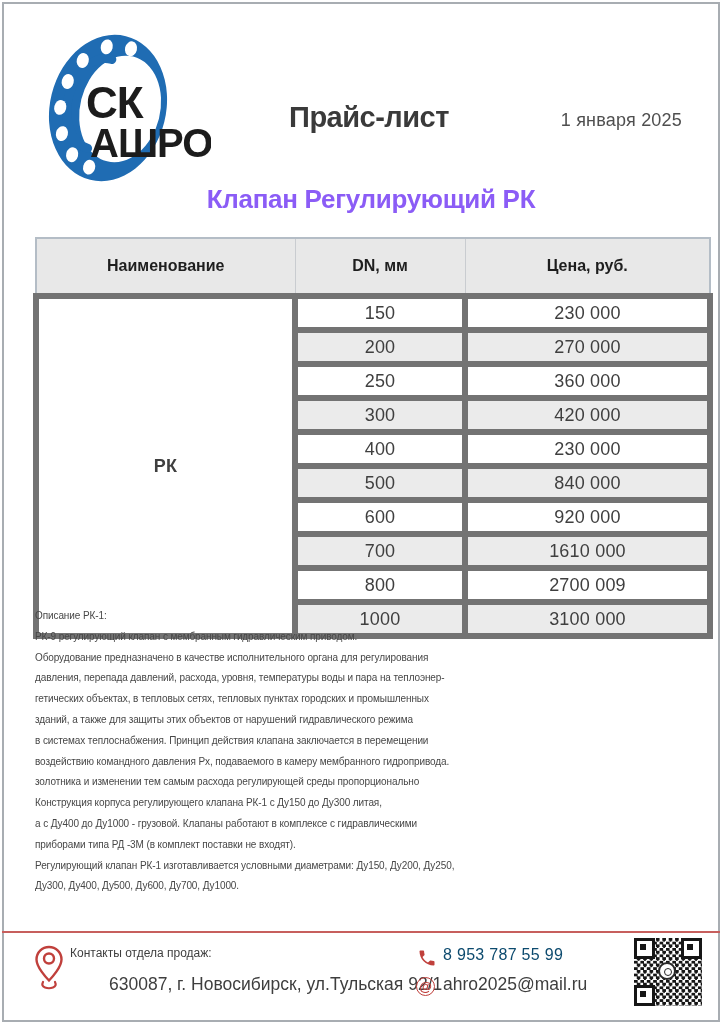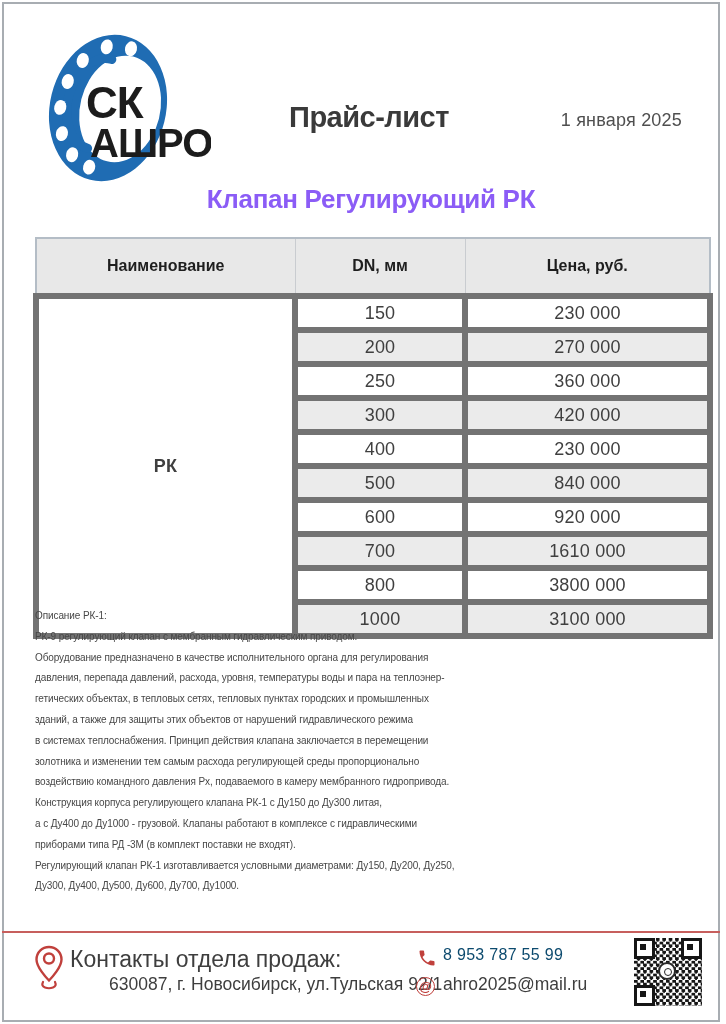--- a/index.html
+++ b/index.html
@@ -49,21 +49,21 @@
   }
   
   .description{
     position:absolute;left:35px;top:606px;width:672px;
     font-size:10px;line-height:20.8px;color:#474747;letter-spacing:-0.1px;
   }
   .description div{white-space:nowrap;}
   
   .footer-line{position:absolute;left:2px;right:6px;top:931px;height:2px;background:#c75f5d;}
   .pin-icon{position:absolute;left:33px;top:944px;}
-  .contacts-label{position:absolute;left:70px;top:946px;font-size:23px;color:#3e3e3e;}
+  .contacts-label{position:absolute;left:70px;top:946px;font-size:12px;color:#3e3e3e;}
   .contacts-address{position:absolute;left:70px;top:974px;font-size:17.5px;color:#3e3e3e;margin-left:39px;}
   .phone-icon{position:absolute;left:417px;top:948px;}
   .phone-text{position:absolute;left:443px;top:946px;font-size:16px;color:#0c4a6e;letter-spacing:0.3px;}
   .email-icon{
     position:absolute;left:416px;top:977px;width:17px;height:17px;border:1.8px solid #c0403c;
     border-radius:50%;color:#c0403c;font-size:13px;font-weight:700;line-height:17px;text-align:center;
   }
   .email-text{position:absolute;left:443px;top:974px;font-size:17.5px;color:#3e3e3e;}
   
   .qr{
@@ -158,39 +158,39 @@
     <tr>
       <td>600</td>
       <td>920 000</td>
     </tr>
     <tr>
       <td>700</td>
       <td>1610 000</td>
     </tr>
     <tr>
       <td>800</td>
-      <td>3800 000</td>
+      <td>2700 009</td>
     </tr>
     <tr>
       <td>1000</td>
       <td>3100 000</td>
     </tr>
   </tbody>
 </table>
 
 <div class="description">
   <div>Описание  РК-1:</div>
   <div>РК-9 регулирующий клапан с мембранным гидравлическим приводом.</div>
   <div>Оборудование предназначено в качестве исполнительного органа для регулирования</div>
   <div>давления, перепада давлений, расхода, уровня, температуры воды и пара на теплоэнер-</div>
   <div>гетических объектах, в тепловых сетях, тепловых пунктах городских и промышленных</div>
   <div>зданий, а также для защиты этих объектов от нарушений гидравлического режима</div>
   <div>в системах теплоснабжения. Принцип действия клапана заключается в перемещении</div>
+  <div>воздействию командного давления Рх, подаваемого в камеру мембранного гидропривода.</div>
   <div>золотника и изменении тем самым расхода регулирующей среды пропорционально</div>
-  <div>воздействию командного давления Рх, подаваемого в камеру мембранного гидропривода.</div>
   <div>Конструкция корпуса регулирующего клапана РК-1 с Ду150 до Ду300 литая,</div>
   <div>а с Ду400 до Ду1000 - грузовой. Клапаны работают в комплексе с гидравлическими</div>
   <div>приборами типа РД -3М (в комплект поставки не входят).</div>
   <div>Регулирующий клапан РК-1 изготавливается условными диаметрами: Ду150, Ду200, Ду250,</div>
   <div>Ду300, Ду400, Ду500, Ду600, Ду700, Ду1000.</div>
 </div>
 
 <div class="footer-line"></div>
 
 <svg class="pin-icon" width="32" height="56" viewBox="0 0 32 56">

